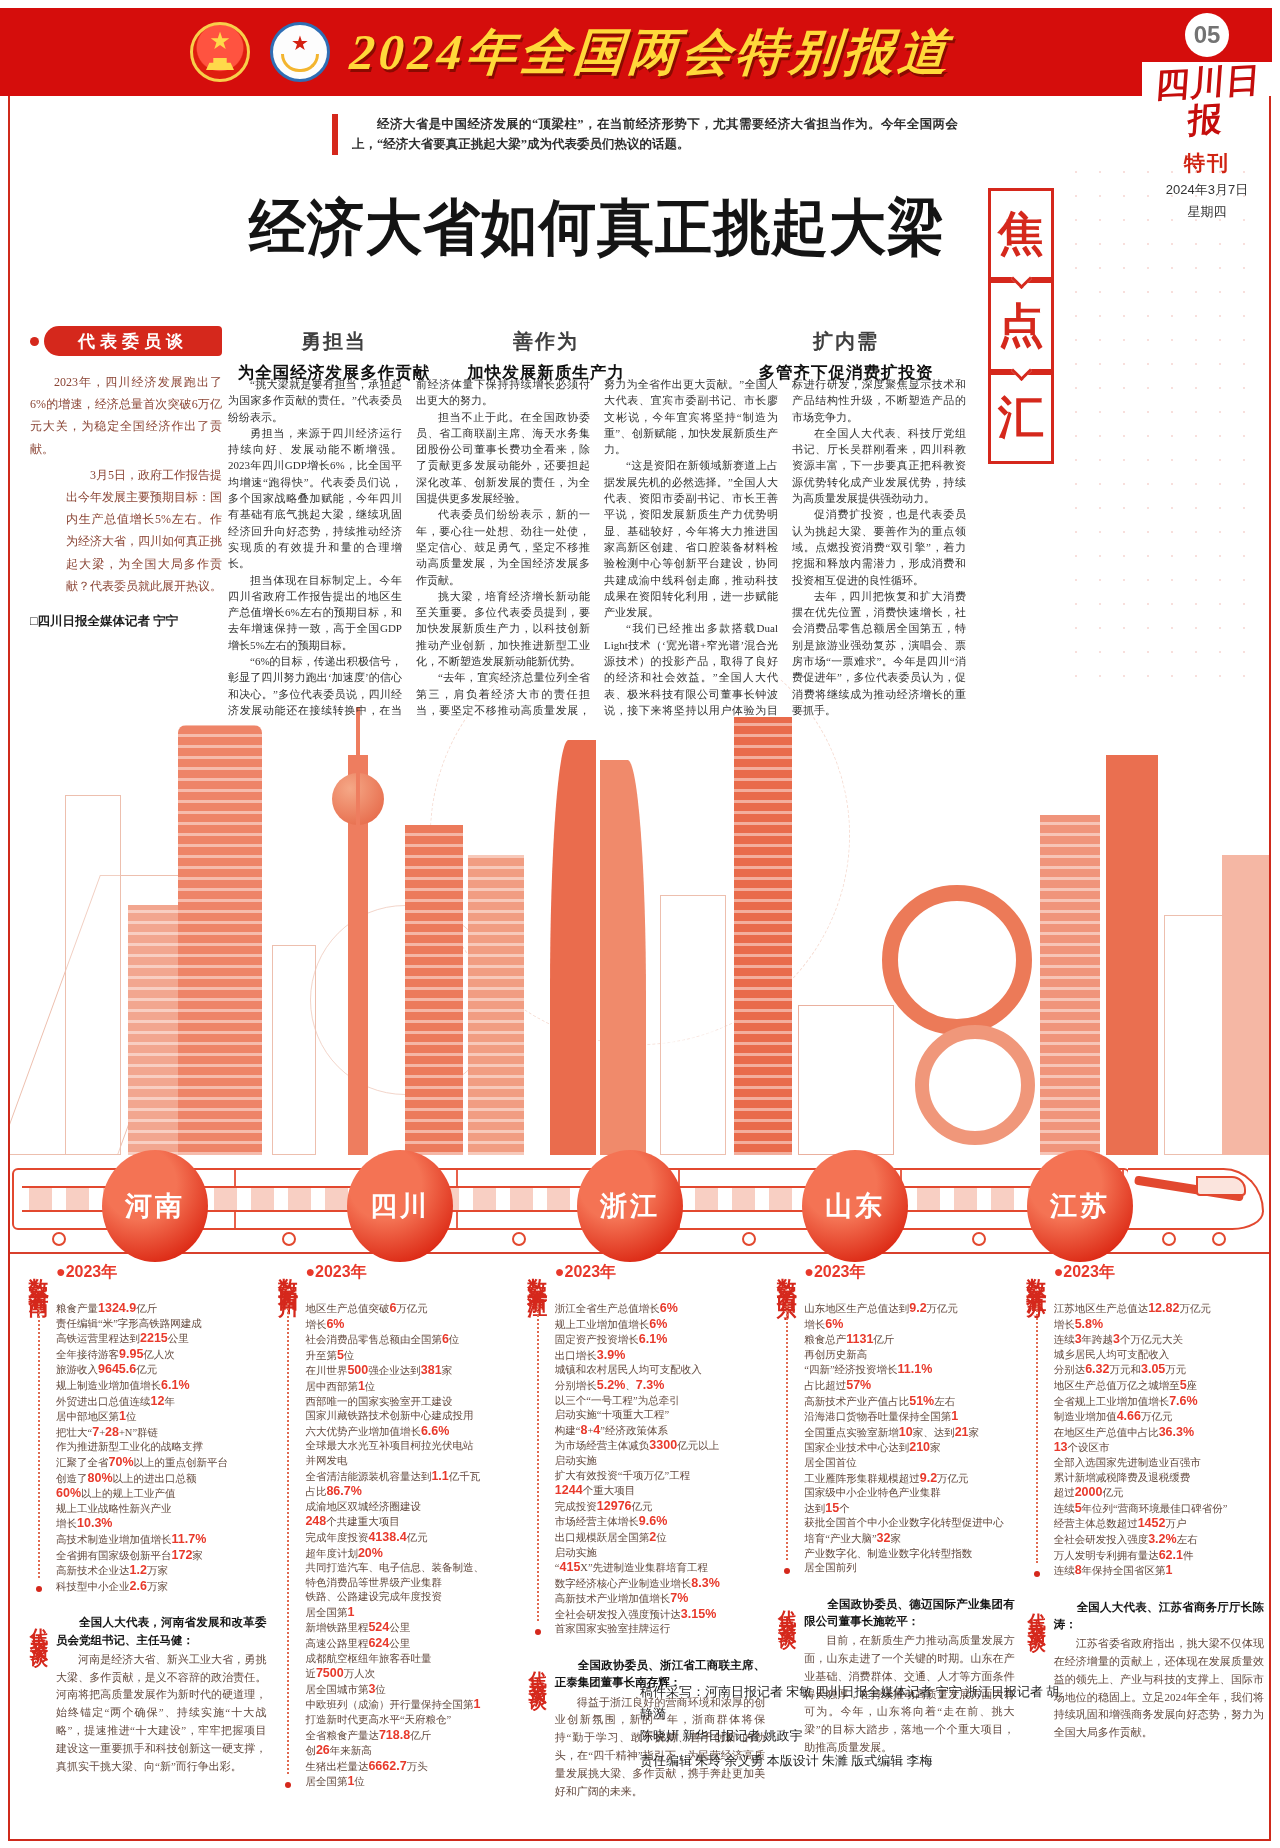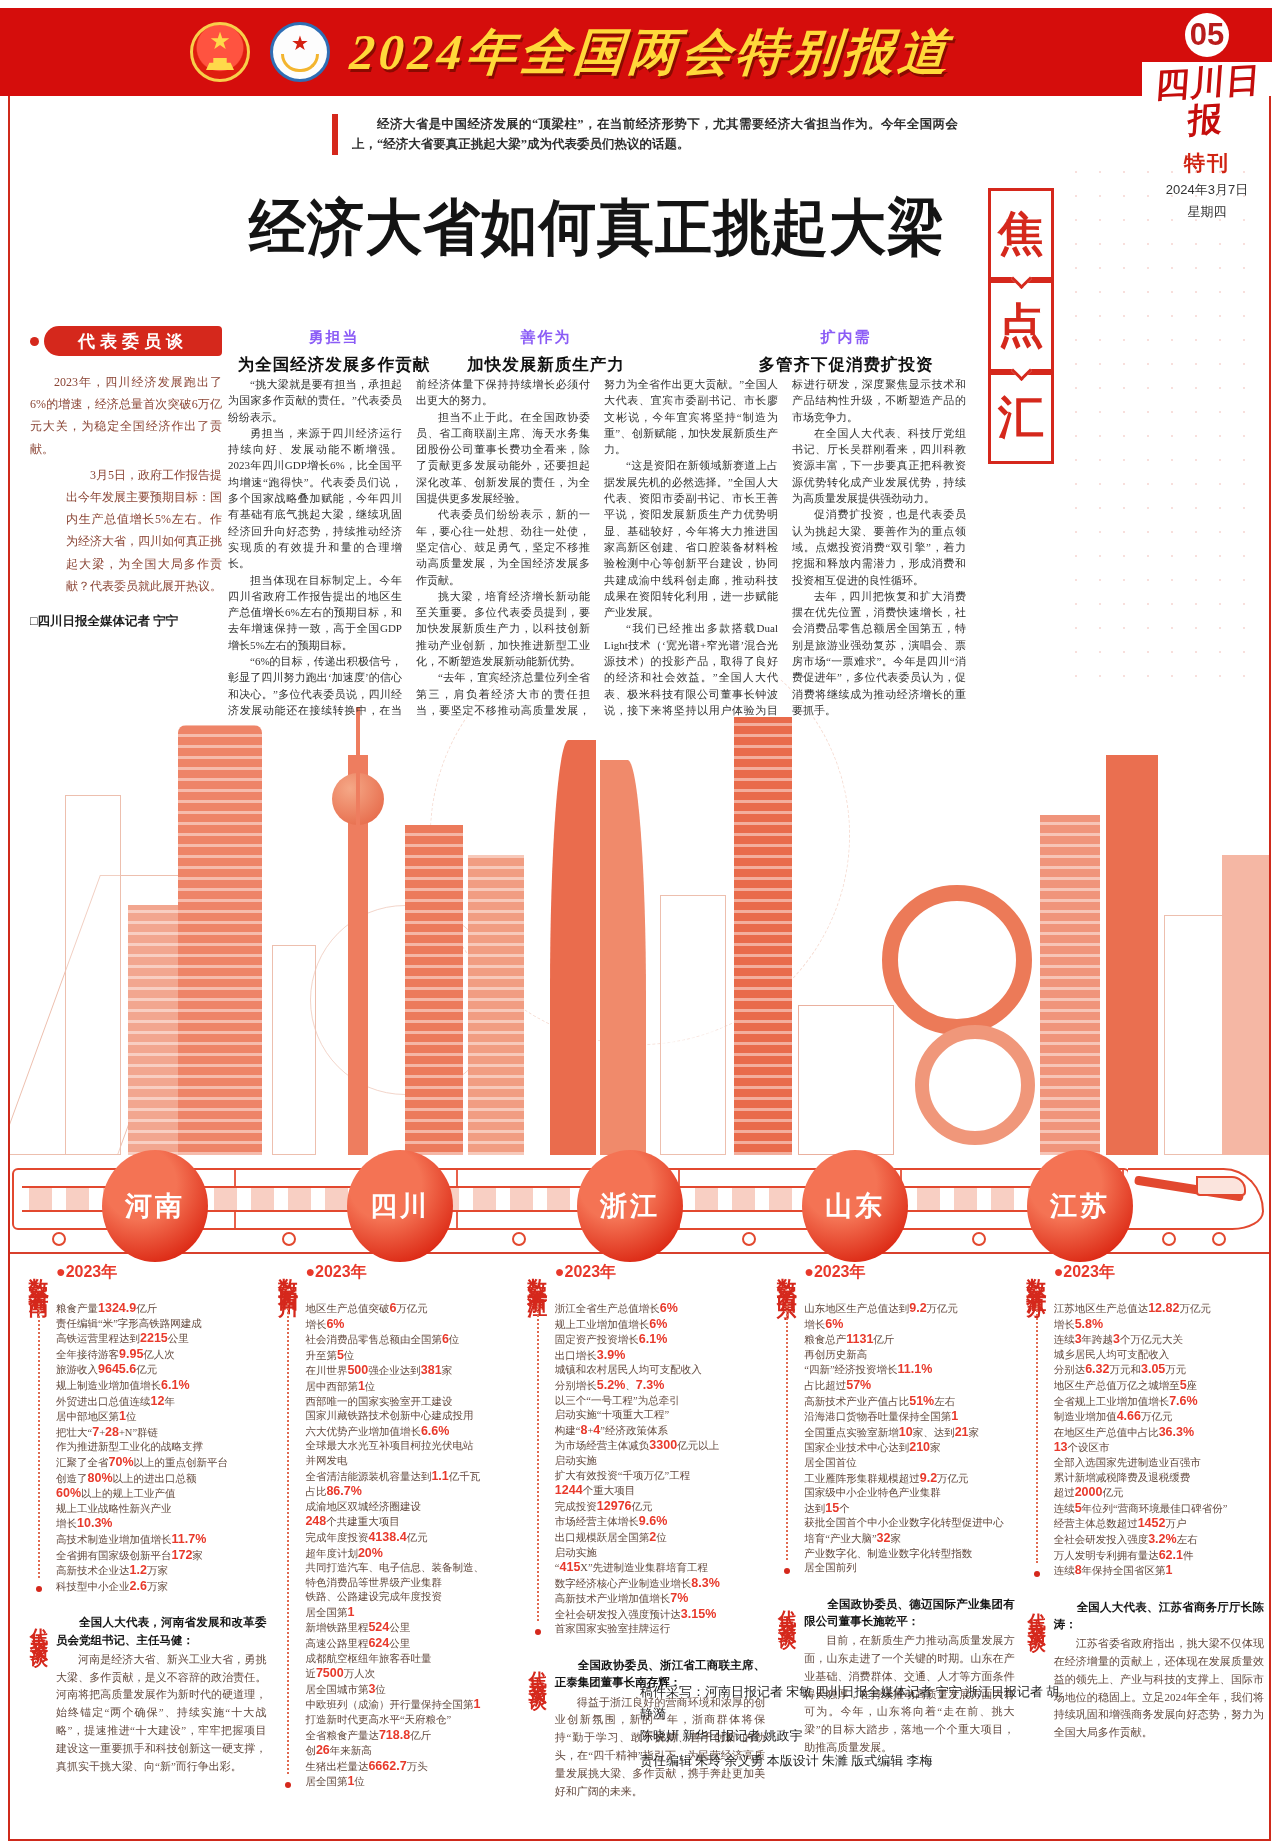--- a/index.html
+++ b/index.html
@@ -12,22 +12,22 @@
   .edge-left  { left:8px; top:96px; width:2px; height:1745px; }
   .edge-right { left:1269px; top:96px; width:2px; height:1745px; }
   .edge-bottom{ left:8px; top:1839px; width:1263px; height:2px; }
   .rule-mid   { position:absolute; left:8px; top:1252px; width:1263px; height:2px; background:#d8402c; z-index:1; }
 
   
   .banner-main { position:absolute; left:0; top:8px; width:1142px; height:88px; background:#d50d0c;
                  display:flex; align-items:center; justify-content:center; gap:20px; z-index:4; }
   .banner-side { position:absolute; left:1142px; top:8px; width:130px; height:54px; background:#d50d0c;
                  display:flex; align-items:center; justify-content:center; z-index:4; }
-  .page-num { width:44px; height:44px; border-radius:50%; background:#fff; color:#b91c1c;
-              font-weight:800; font-size:31px; font-family:"Liberation Sans",sans-serif;
+  .page-num { width:44px; height:44px; border-radius:50%; background:#fff; color:#737373;
+              font-weight:800; font-size:24px; font-family:"Liberation Sans",sans-serif;
               display:flex; align-items:center; justify-content:center; }
   .banner-title { color:#ffd93a; font-size:50px; font-weight:900; font-style:italic;
                   letter-spacing:4px; white-space:nowrap; transform:skewX(-4deg);
                   text-shadow:2px 3px 0 rgba(125,10,0,.85); font-family:"Liberation Serif",serif; }
   .emblem { position:relative; flex:0 0 auto; }
   .emblem-nat { width:60px; height:60px; border-radius:50%;
                 background:radial-gradient(circle at 50% 42%, #ff5340 0 55%, #df1e0f 58%);
                 border:3px solid #f8cf4a; }
   .emblem-nat::before { content:'★'; position:absolute; top:2px; left:50%; transform:translateX(-50%);
                         color:#ffd94a; font-size:24px; }
@@ -55,21 +55,21 @@
   .intro p { font-size:12.5px; line-height:1.62; color:#2e2e2e; text-align:justify;
              text-indent:2em; font-weight:600; }
 
   
   .headline { position:absolute; left:228px; top:190px; width:738px; text-align:center;
               font-family:"Liberation Sans",sans-serif; font-weight:900; font-size:57px;
               letter-spacing:1px; color:#141414; white-space:nowrap; z-index:3; transform:scaleY(1.06); }
 
   
   .sec-head { position:absolute; top:328px; width:212px; text-align:center; z-index:3; }
-  .sec-tag { color:#8b5cf6; font-weight:800; font-size:15px; letter-spacing:2px; }
+  .sec-tag { color:#404040; font-weight:800; font-size:20px; letter-spacing:2px; }
   .sec-sub { color:#101010; font-weight:800; font-size:16.5px; margin-top:7px; letter-spacing:1px;
              font-family:"Liberation Sans",sans-serif; }
 
   
   .article-flow { position:absolute; left:228px; top:376px; width:738px; height:348px;
                   column-count:4; column-gap:14px; overflow:hidden; z-index:3; }
   .art-p { font-size:11px; line-height:16.3px; color:#303030; text-align:justify; text-indent:2em; }
 
   
   .left-panel { position:absolute; left:30px; top:326px; width:192px; z-index:3; }

